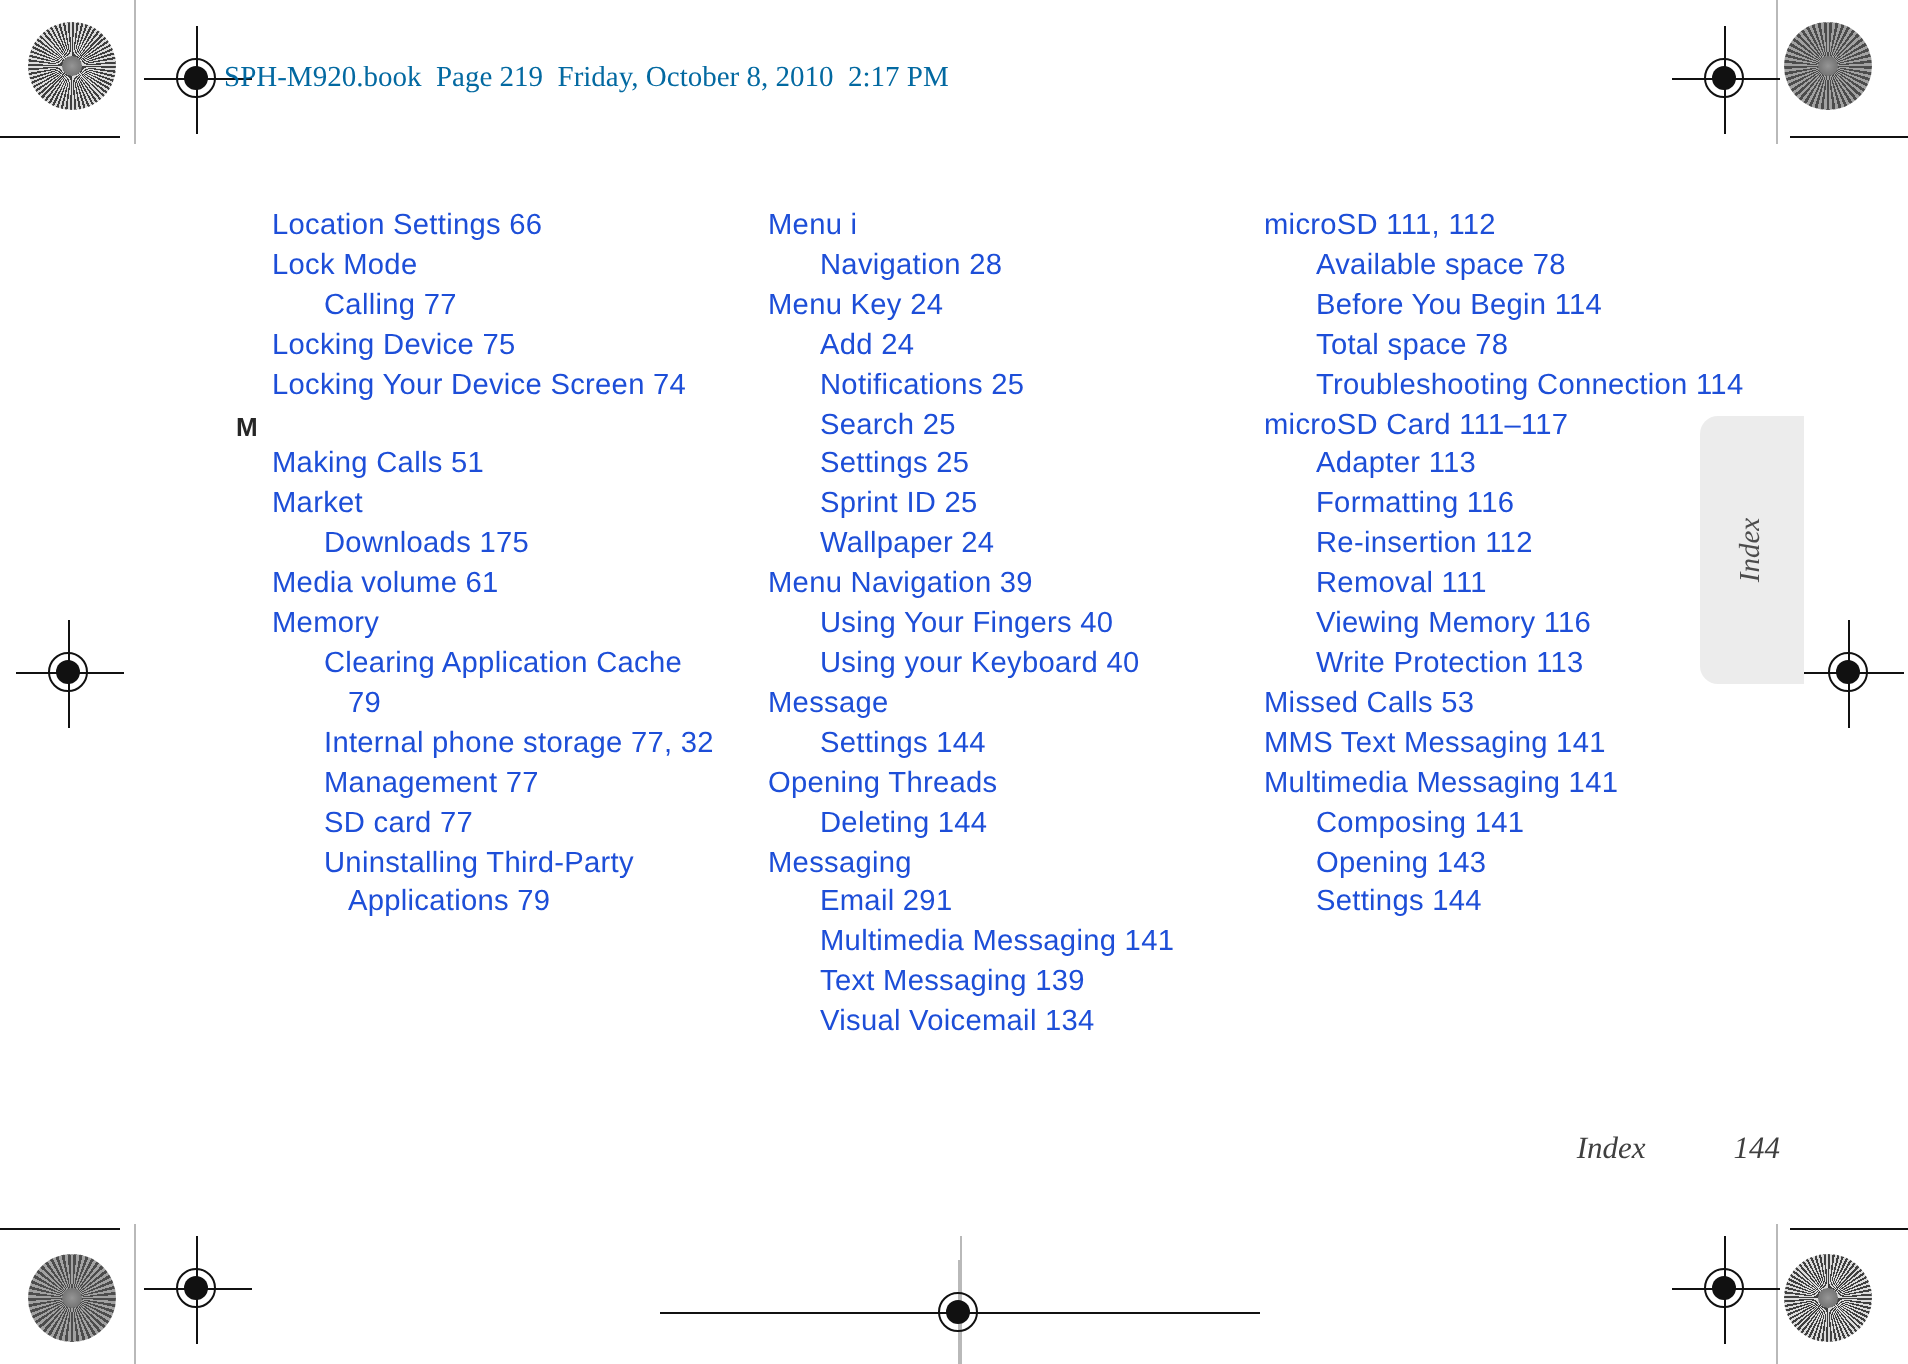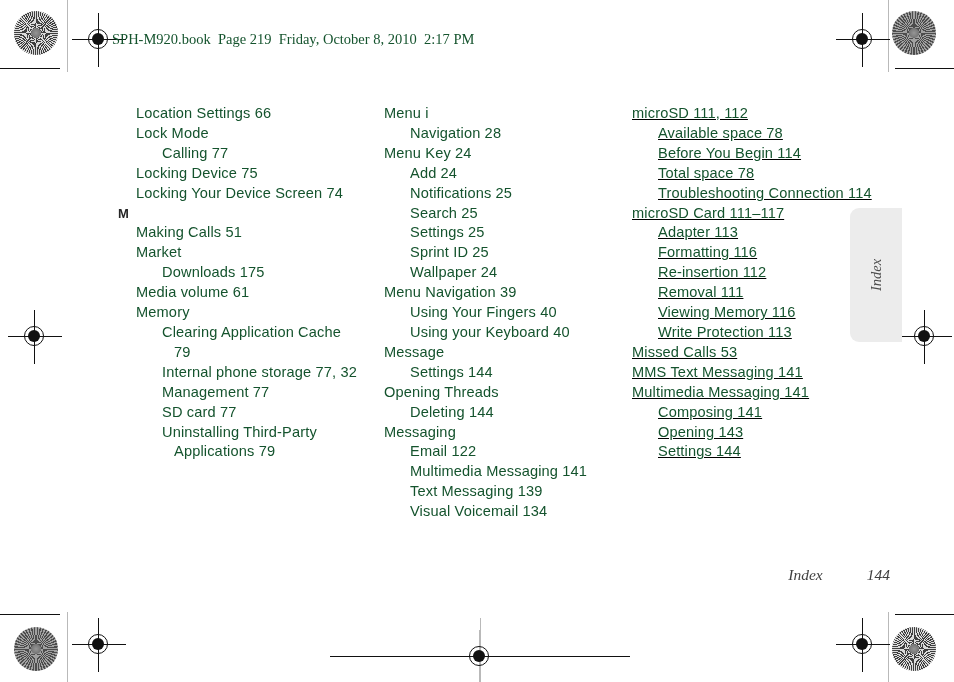--- a/index.html
+++ b/index.html
@@ -41,38 +41,38 @@
   .starburst .sb-core{
     position:absolute;left:50%;top:50%;width:10px;height:10px;
     transform:translate(-50%,-50%);border-radius:50%;
     background:radial-gradient(#8d8d8d,#5a5a5a);
   }
 
   
   .book-header{
     position:absolute;left:112px;top:31px;
     font-family:"Liberation Serif", serif;
-    font-size:14.5px;color:#14532d;white-space:pre;
+    font-size:14.5px;color:#0369a1;white-space:pre;
   }
 
   
   .index-body{
     position:absolute;left:112px;top:104px;
     width:790px;height:440px;
     display:flex;
   }
   .col{width:248px;flex:0 0 248px;position:relative;}
   .col + .col{margin-left:0;}
   .col.col2{flex:0 0 248px;}
-  .col.col3{flex:0 0 270px;text-decoration:underline;}
+  .col.col3{flex:0 0 270px;}
 
   .entry{
     font-size:14.6px;
     line-height:19.9px;
-    color:#14532d;
+    color:#1d4ed8;
     letter-spacing:.01em;
   }
   
   .lvl1{
     padding-left:24px;
     text-indent:-14px;
     margin-left:14px;
   }
   
   .lvl2{
@@ -221,21 +221,21 @@
       <div class="entry lvl2">Sprint ID 25</div>
       <div class="entry lvl2">Wallpaper 24</div>
       <div class="entry lvl1">Menu Navigation 39</div>
       <div class="entry lvl2">Using Your Fingers 40</div>
       <div class="entry lvl2">Using your Keyboard 40</div>
       <div class="entry lvl1">Message</div>
       <div class="entry lvl2">Settings 144</div>
       <div class="entry lvl1">Opening Threads</div>
       <div class="entry lvl2">Deleting 144</div>
       <div class="entry lvl1">Messaging</div>
-      <div class="entry lvl2">Email 122</div>
+      <div class="entry lvl2">Email 291</div>
       <div class="entry lvl2">Multimedia Messaging 141</div>
       <div class="entry lvl2">Text Messaging 139</div>
       <div class="entry lvl2">Visual Voicemail 134</div>
     </div>
   <div class="col col3">
       <div class="entry lvl1">microSD 111, 112</div>
       <div class="entry lvl2">Available space 78</div>
       <div class="entry lvl2">Before You Begin 114</div>
       <div class="entry lvl2">Total space 78</div>
       <div class="entry lvl2">Troubleshooting Connection 114</div>

